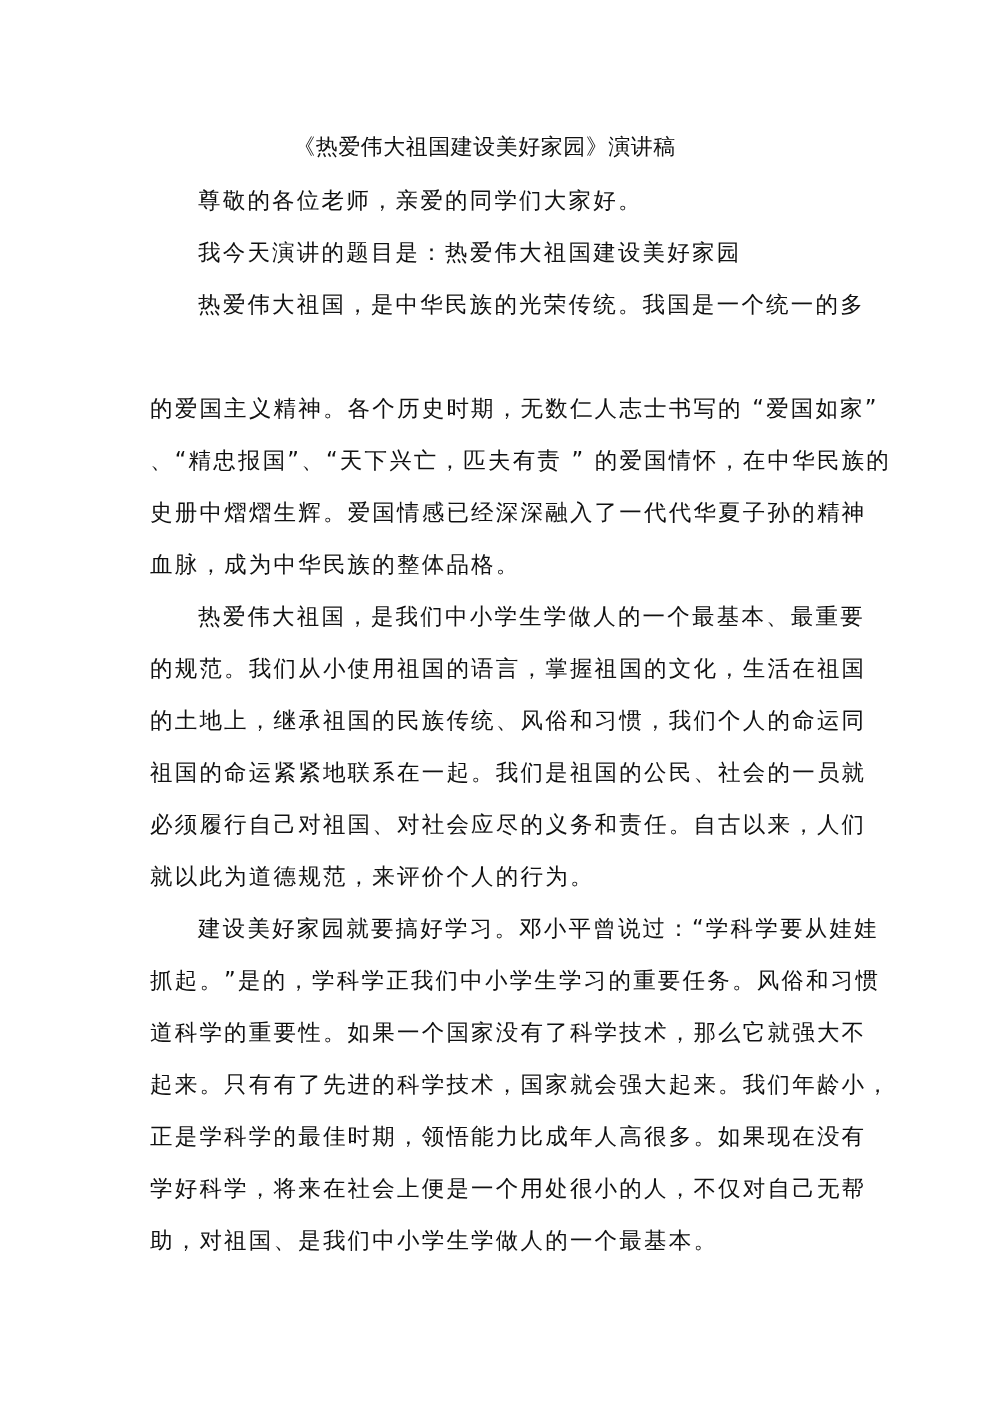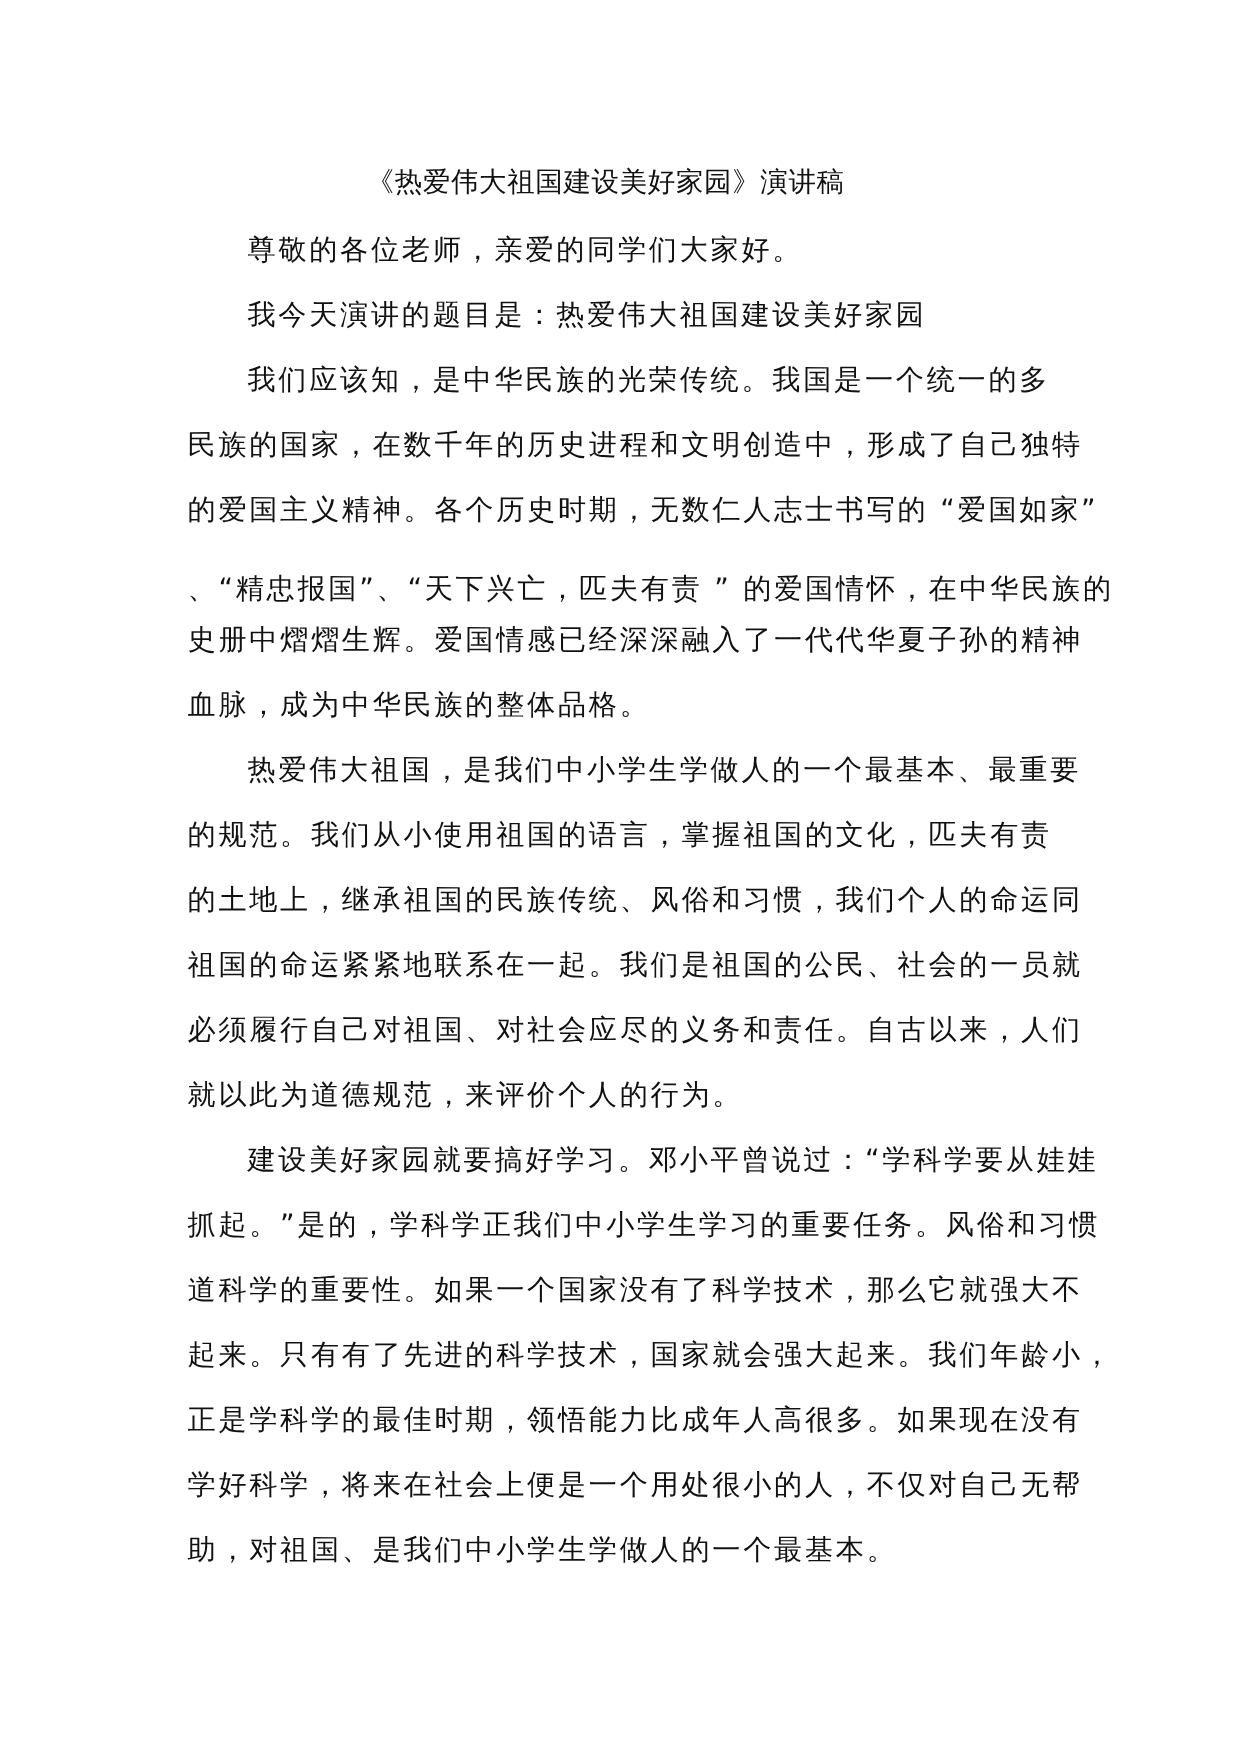--- a/index.html
+++ b/index.html
@@ -14,29 +14,28 @@
 </style>
 </head>
 <body>
 
 <div class="page">
   <div class="title">《热爱伟大祖国建设美好家园》演讲稿</div>
 
   <div class="line indent" style="top:183px">尊敬的各位老师，亲爱的同学们大家好。</div>
   <div class="line indent" style="top:235px">我今天演讲的题目是：热爱伟大祖国建设美好家园</div>
 
-  <div class="line indent" style="top:287px">我们应该知，是中华民族的光荣传统。我国是一个统一的多</div>
-  <div class="line" style="top:339px">民族的国家，在数千年的历史进程和文明创造中，形成了自己独特</div>
+  <div class="line indent" style="top:287px">热爱伟大祖国，是中华民族的光荣传统。我国是一个统一的多</div>
   <div class="line" style="top:391px">的爱国主义精神。各个历史时期，无数仁人志士书写的 “爱国如家”</div>
-  <div class="line" style="top:454px">、“精忠报国”、“天下兴亡，匹夫有责 ” 的爱国情怀，在中华民族的</div>
+  <div class="line" style="top:443px">、“精忠报国”、“天下兴亡，匹夫有责 ” 的爱国情怀，在中华民族的</div>
   <div class="line" style="top:495px">史册中熠熠生辉。爱国情感已经深深融入了一代代华夏子孙的精神</div>
   <div class="line" style="top:547px">血脉，成为中华民族的整体品格。</div>
 
   <div class="line indent" style="top:599px">热爱伟大祖国，是我们中小学生学做人的一个最基本、最重要</div>
-  <div class="line" style="top:651px">的规范。我们从小使用祖国的语言，掌握祖国的文化，匹夫有责</div>
+  <div class="line" style="top:651px">的规范。我们从小使用祖国的语言，掌握祖国的文化，生活在祖国</div>
   <div class="line" style="top:703px">的土地上，继承祖国的民族传统、风俗和习惯，我们个人的命运同</div>
   <div class="line" style="top:755px">祖国的命运紧紧地联系在一起。我们是祖国的公民、社会的一员就</div>
   <div class="line" style="top:807px">必须履行自己对祖国、对社会应尽的义务和责任。自古以来，人们</div>
   <div class="line" style="top:859px">就以此为道德规范，来评价个人的行为。</div>
 
   <div class="line indent" style="top:911px">建设美好家园就要搞好学习。邓小平曾说过：“学科学要从娃娃</div>
   <div class="line" style="top:963px">抓起。”是的，学科学正我们中小学生学习的重要任务。风俗和习惯</div>
   <div class="line" style="top:1015px">道科学的重要性。如果一个国家没有了科学技术，那么它就强大不</div>
   <div class="line" style="top:1067px">起来。只有有了先进的科学技术，国家就会强大起来。我们年龄小，</div>
   <div class="line" style="top:1119px">正是学科学的最佳时期，领悟能力比成年人高很多。如果现在没有</div>

